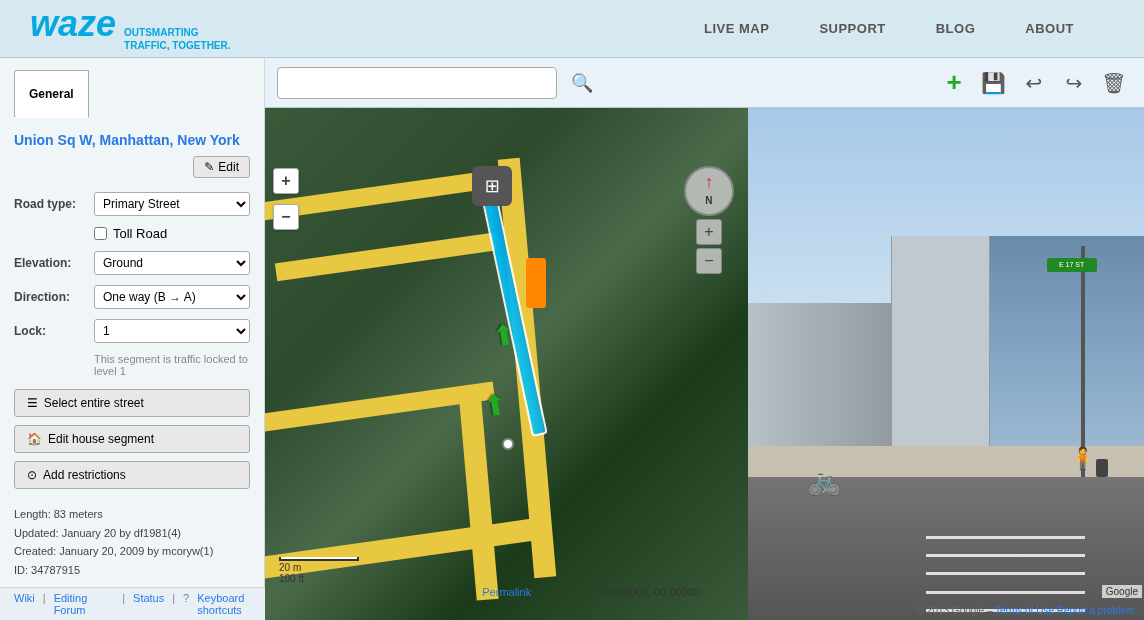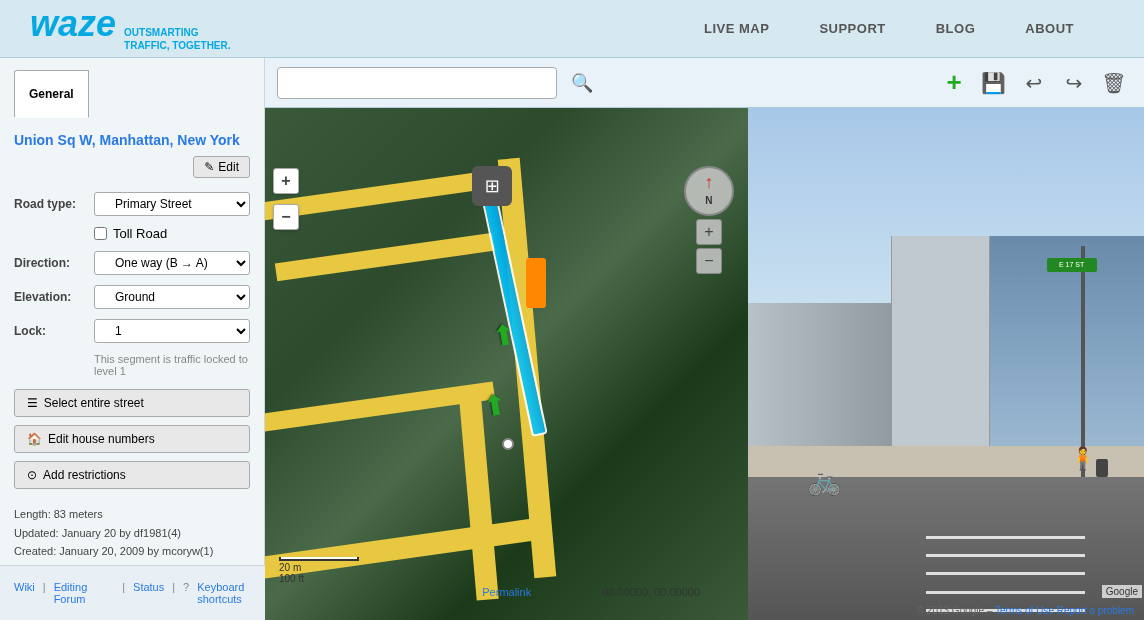--- a/index.html
+++ b/index.html
@@ -121,21 +121,21 @@
     .field-label {
       width: 72px;
       font-size: 12px;
       color: #444;
       font-weight: bold;
       flex-shrink: 0;
     }
     .field-select {
       flex: 1;
       font-size: 12px;
-      padding: 3px 16px;
+      padding: 3px 4px;
       border: 1px solid #aaa;
       border-radius: 3px;
       background: #fff;
       appearance: auto;
     }
     .checkbox-row {
       display: flex;
       align-items: center;
       gap: 6px;
       margin-left: 80px;
@@ -172,21 +172,21 @@
     }
 
     
     #bottom-links {
       position: absolute;
       bottom: 0;
       left: 0;
       width: 295px;
       background: #e8f0f5;
       border-top: 1px solid #ccd8de;
-      padding: 15px 14px;
+      padding: 4px 14px;
       font-size: 11px;
       display: flex;
       gap: 8px;
     }
     #bottom-links a { color: #2a7ae2; text-decoration: none; }
     #bottom-links span { color: #888; }
 
     
     #map-area {
       flex: 1;
@@ -589,53 +589,53 @@
         <option>Ramp</option>
       </select>
     </div>
 
     <div class="checkbox-row">
       <input type="checkbox" style="">
       <span>Toll Road</span>
     </div>
 
     <div class="field-row">
+      <span class="field-label">Elevation:</span>
+      <select class="field-select">
+        <option>Ground</option>
+        <option>-5</option><option>-4</option><option>-3</option><option>-2</option><option>-1</option>
+        <option>+1</option><option>+2</option><option>+3</option><option>+4</option><option>+5</option>
+      </select>
+    </div>
+
+    <div class="field-row">
       <span class="field-label">Direction:</span>
       <select class="field-select">
         <option>One way (B → A)</option>
         <option>One way (A → B)</option>
         <option>Two way</option>
         <option>Unknown</option>
       </select>
     </div>
 
     <div class="field-row">
-      <span class="field-label">Elevation:</span>
-      <select class="field-select">
-        <option>Ground</option>
-        <option>-5</option><option>-4</option><option>-3</option><option>-2</option><option>-1</option>
-        <option>+1</option><option>+2</option><option>+3</option><option>+4</option><option>+5</option>
-      </select>
-    </div>
-
-    <div class="field-row">
       <span class="field-label">Lock:</span>
       <select class="field-select">
         <option>1</option><option>2</option><option>3</option><option>4</option><option>5</option><option>6</option>
       </select>
     </div>
     <div class="lock-note">This segment is traffic locked to level 1</div>
 
     <button class="action-btn">
       <span>☰</span>
       <span>Select entire street</span>
     </button>
     <button class="action-btn">
       <span>🏠</span>
-      <span>Edit house numbers</span>
+      <span>Edit house segment</span>
     </button>
     <button class="action-btn">
       <span>⊙</span>
       <span>Add restrictions</span>
     </button>
 
     <div id="sidebar-footer">
       <div>Length: 83 meters</div>
       <div>Updated: January 20 by df1981(4)</div>
       <div>Created: January 20, 2009 by mcoryw(1)</div>

